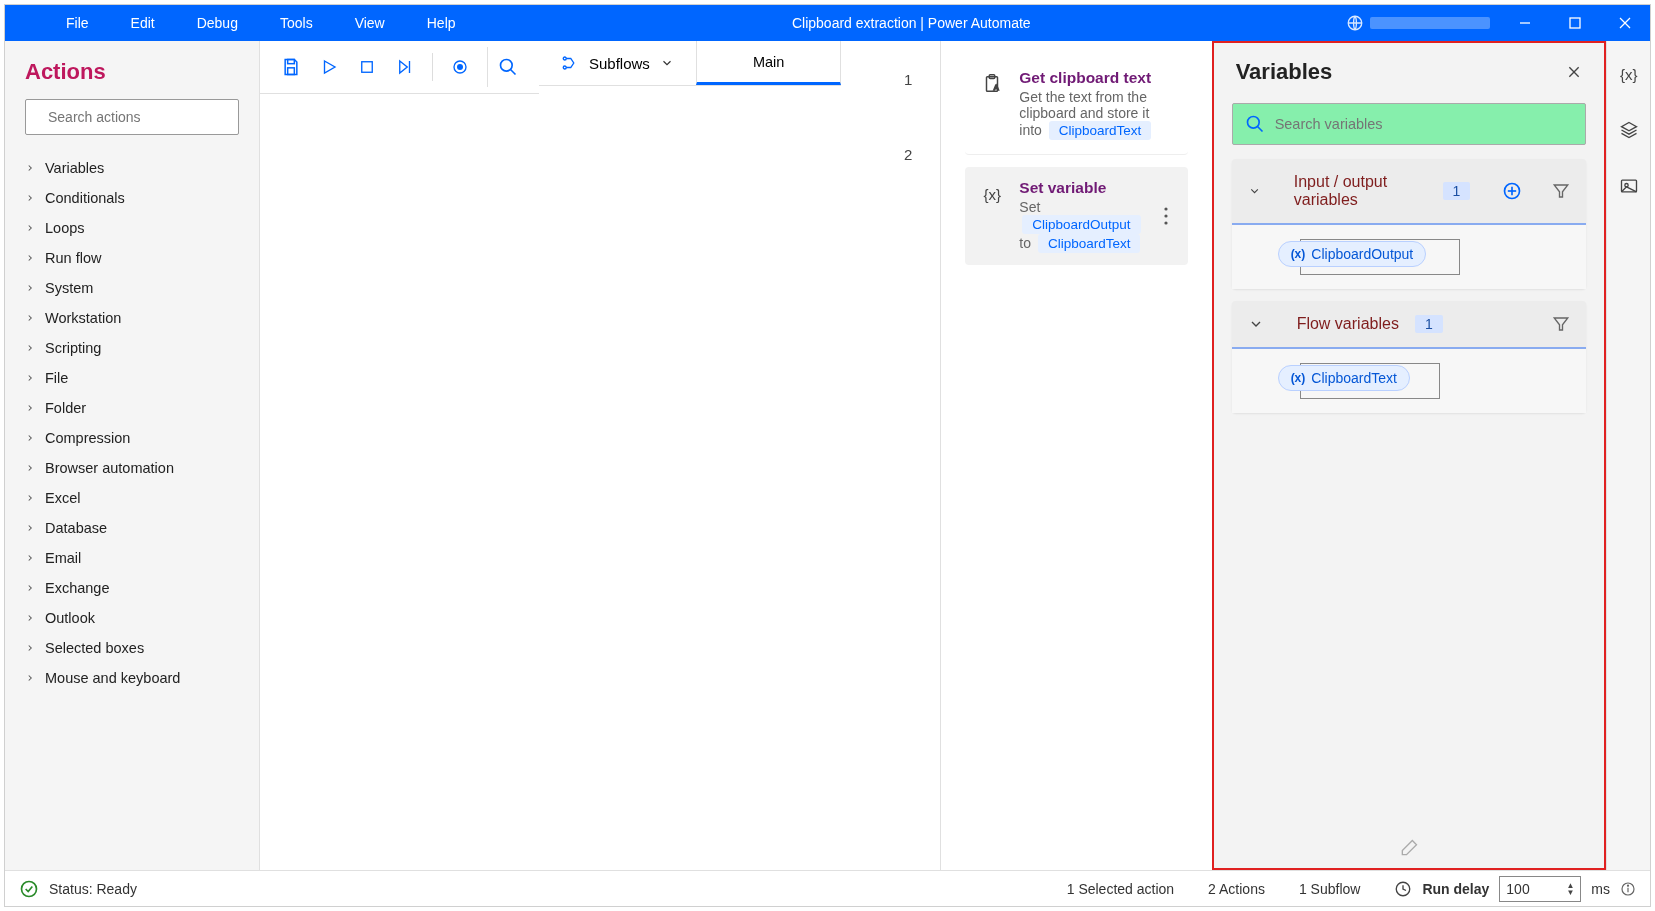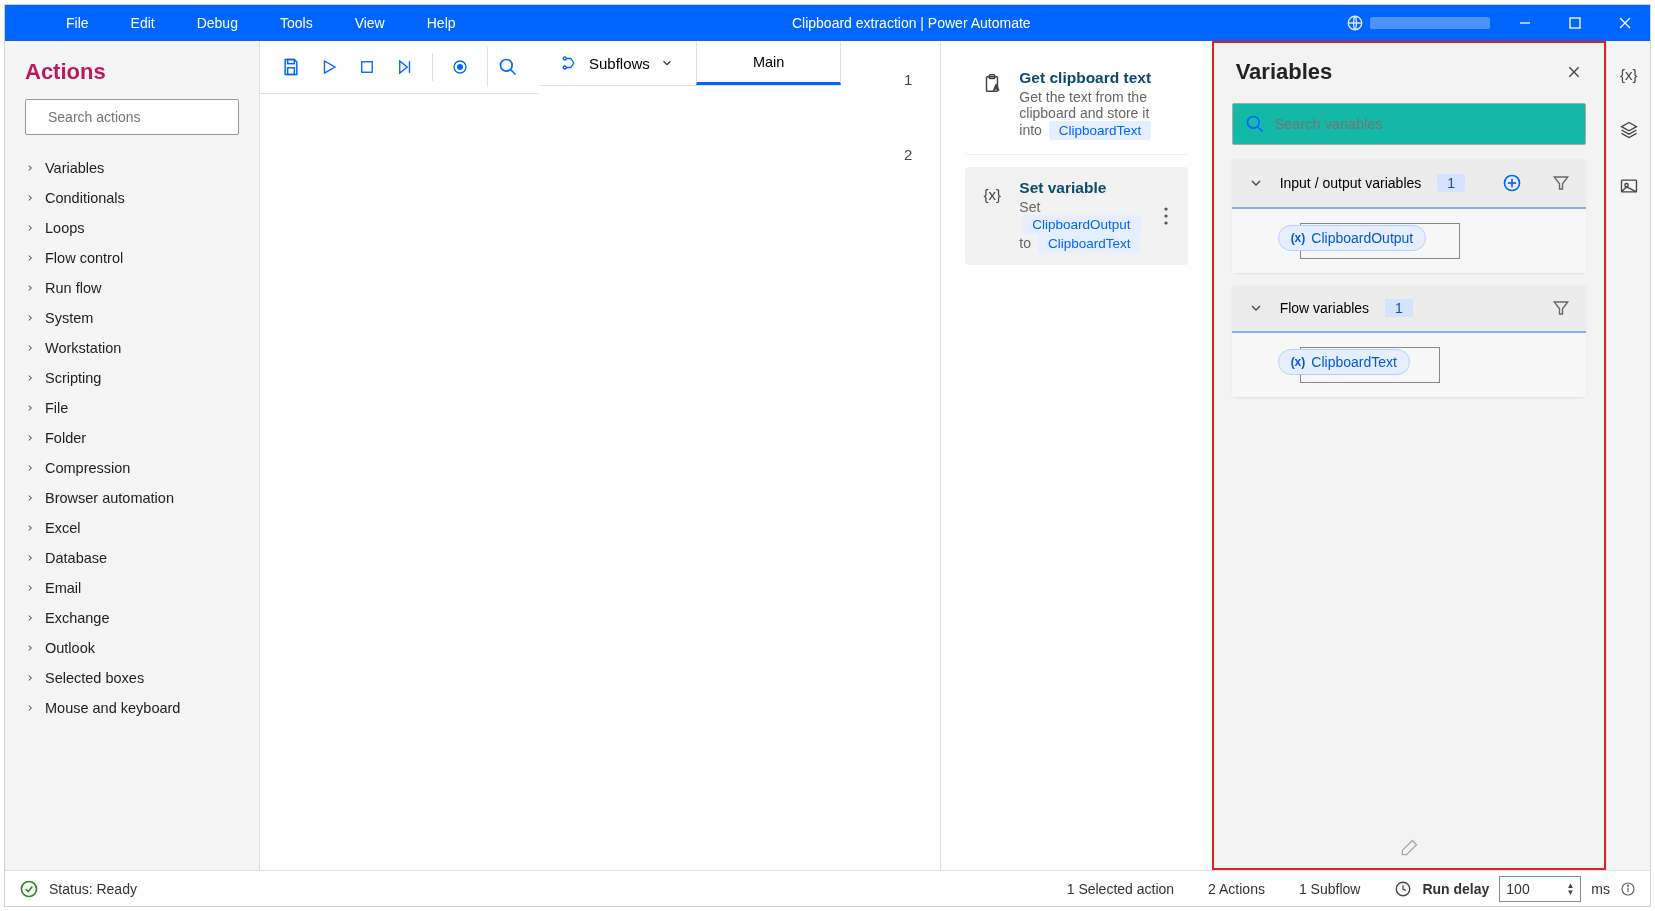--- a/index.html
+++ b/index.html
@@ -44,34 +44,34 @@
 .tab { padding: 0 56px; display: flex; align-items: center; border-bottom: 3px solid #0066FF; font-size: 14.5px; cursor: pointer; border-right:1px solid #e0e0e0; border-left:1px solid #e0e0e0; }
 .flow-area { flex: 1; display: flex; overflow: hidden; }
 .gutter { width: 100px; border-right: 1px solid #e0e0e0; text-align: right; padding: 16px 28px 0 0; font-size: 15px; color: #444; }
 .gutter .line { height: 75px; display:flex; align-items:flex-start; justify-content:flex-end; padding-top:14px; }
 .steps { flex: 1; padding: 16px 24px; }
 .step { display: flex; align-items: flex-start; gap: 14px; padding: 12px 14px; border-radius: 4px; margin-bottom: 12px; }
 .step.selected { background: #f2f2f2; }
 .step:not(.selected){ border-bottom:1px solid #eee; padding-bottom:14px; }
 .step-icon { width: 26px; height: 26px; display: flex; align-items:center; justify-content:center; color:#444; margin-top:2px;}
 .step-body { flex: 1; }
-.step-title { font-size: 15.5px; font-weight: 600; color: #0c4a6e; }
+.step-title { font-size: 15.5px; font-weight: 600; color: #701a75; }
 .step-desc { font-size: 14px; color: #666; margin-top: 2px; }
 .var-pill { display: inline-block; background: #e5efff; color: #0066FF; padding: 2px 10px; border-radius: 3px; font-size: 13.5px; margin: 0 3px; }
 .step-more { color:#555; align-self:center; padding:6px; cursor:pointer; }
 
 
 .vars-panel { width: 472px; background: #f3f3f3; border-left: 1px solid #e0e0e0; border: 2.5px solid #e02020; display: flex; flex-direction: column; padding: 0; }
 .vars-header { display: flex; align-items: center; justify-content: space-between; padding: 16px 22px 12px; }
 .vars-header h2 { font-size: 22px; font-weight: 600; color: #222; }
-.vars-search { margin: 6px 18px 14px; height: 42px; border: 1px solid #aaa; background: #14b8a6; display: flex; align-items: center; padding: 0 12px; gap: 10px; border-radius: 2px; }
+.vars-search { margin: 6px 18px 14px; height: 42px; border: 1px solid #aaa; background: #86efac; display: flex; align-items: center; padding: 0 12px; gap: 10px; border-radius: 2px; }
 .vars-search input { border: none; outline: none; font-size: 14.5px; flex: 1; background: transparent; }
 .vars-section { margin: 0 18px 12px; background: #ececec; border-radius: 4px; box-shadow: 0 1px 2px rgba(0,0,0,0.08); }
 .vars-sec-head { display: flex; align-items: center; gap: 16px; padding: 14px 16px; border-bottom: 2px solid #89abf0; }
-.vars-sec-title { font-size: 14px; color: #000000; }
+.vars-sec-title { font-size: 16px; color: #7f1d1d; margin-left: 17px; }
 .badge { background: #d5e3ff; color: #1b4fa3; padding: 1px 10px; font-size: 14px; border-radius: 2px; }
 .sec-spacer { flex:1; }
 .vars-sec-body { padding: 16px 14px 22px 46px; position:relative; background:#f7f7f7;}
 .ghost-box { position:absolute; border:1px solid #888; width:160px; height:36px; top:14px; left:68px; }
 .var-chip { position:relative; display:inline-flex; align-items:center; gap:6px; background:#e5efff; border:1px solid #b9d0ff; color:#0557d6; padding:4px 12px; border-radius:14px; font-size:14px; z-index:2;}
 .var-chip .vx { font-weight:600; font-size:12px; }
 .vars-footer { margin-top:auto; display:flex; justify-content:center; padding:10px; color:#999; }
 
 
 .right-rail { width: 52px; background: #f5f5f5; border-left: 1px solid #e0e0e0; display: flex; flex-direction: column; align-items: center; padding-top: 18px; gap: 26px; }
@@ -157,28 +157,20 @@
             </span>
             <span>Conditionals</span>
           </div>
           <div class="action-cat">
             <span class="chev">
               <svg width="10" height="10" viewBox="0 0 24 24" fill="none" stroke="#555" stroke-width="2.5">
                 <polyline points="9 6 15 12 9 18"></polyline>
               </svg>
             </span>
             <span>Loops</span>
-          </div>
-          <div class="action-cat">
-            <span class="chev">
-              <svg width="10" height="10" viewBox="0 0 24 24" fill="none" stroke="#555" stroke-width="2.5">
-                <polyline points="9 6 15 12 9 18"></polyline>
-              </svg>
-            </span>
-            <span>Flow control</span>
           </div>
           <div class="action-cat">
             <span class="chev">
               <svg width="10" height="10" viewBox="0 0 24 24" fill="none" stroke="#555" stroke-width="2.5">
                 <polyline points="9 6 15 12 9 18"></polyline>
               </svg>
             </span>
             <span>Run flow</span>
           </div>
           <div class="action-cat">

